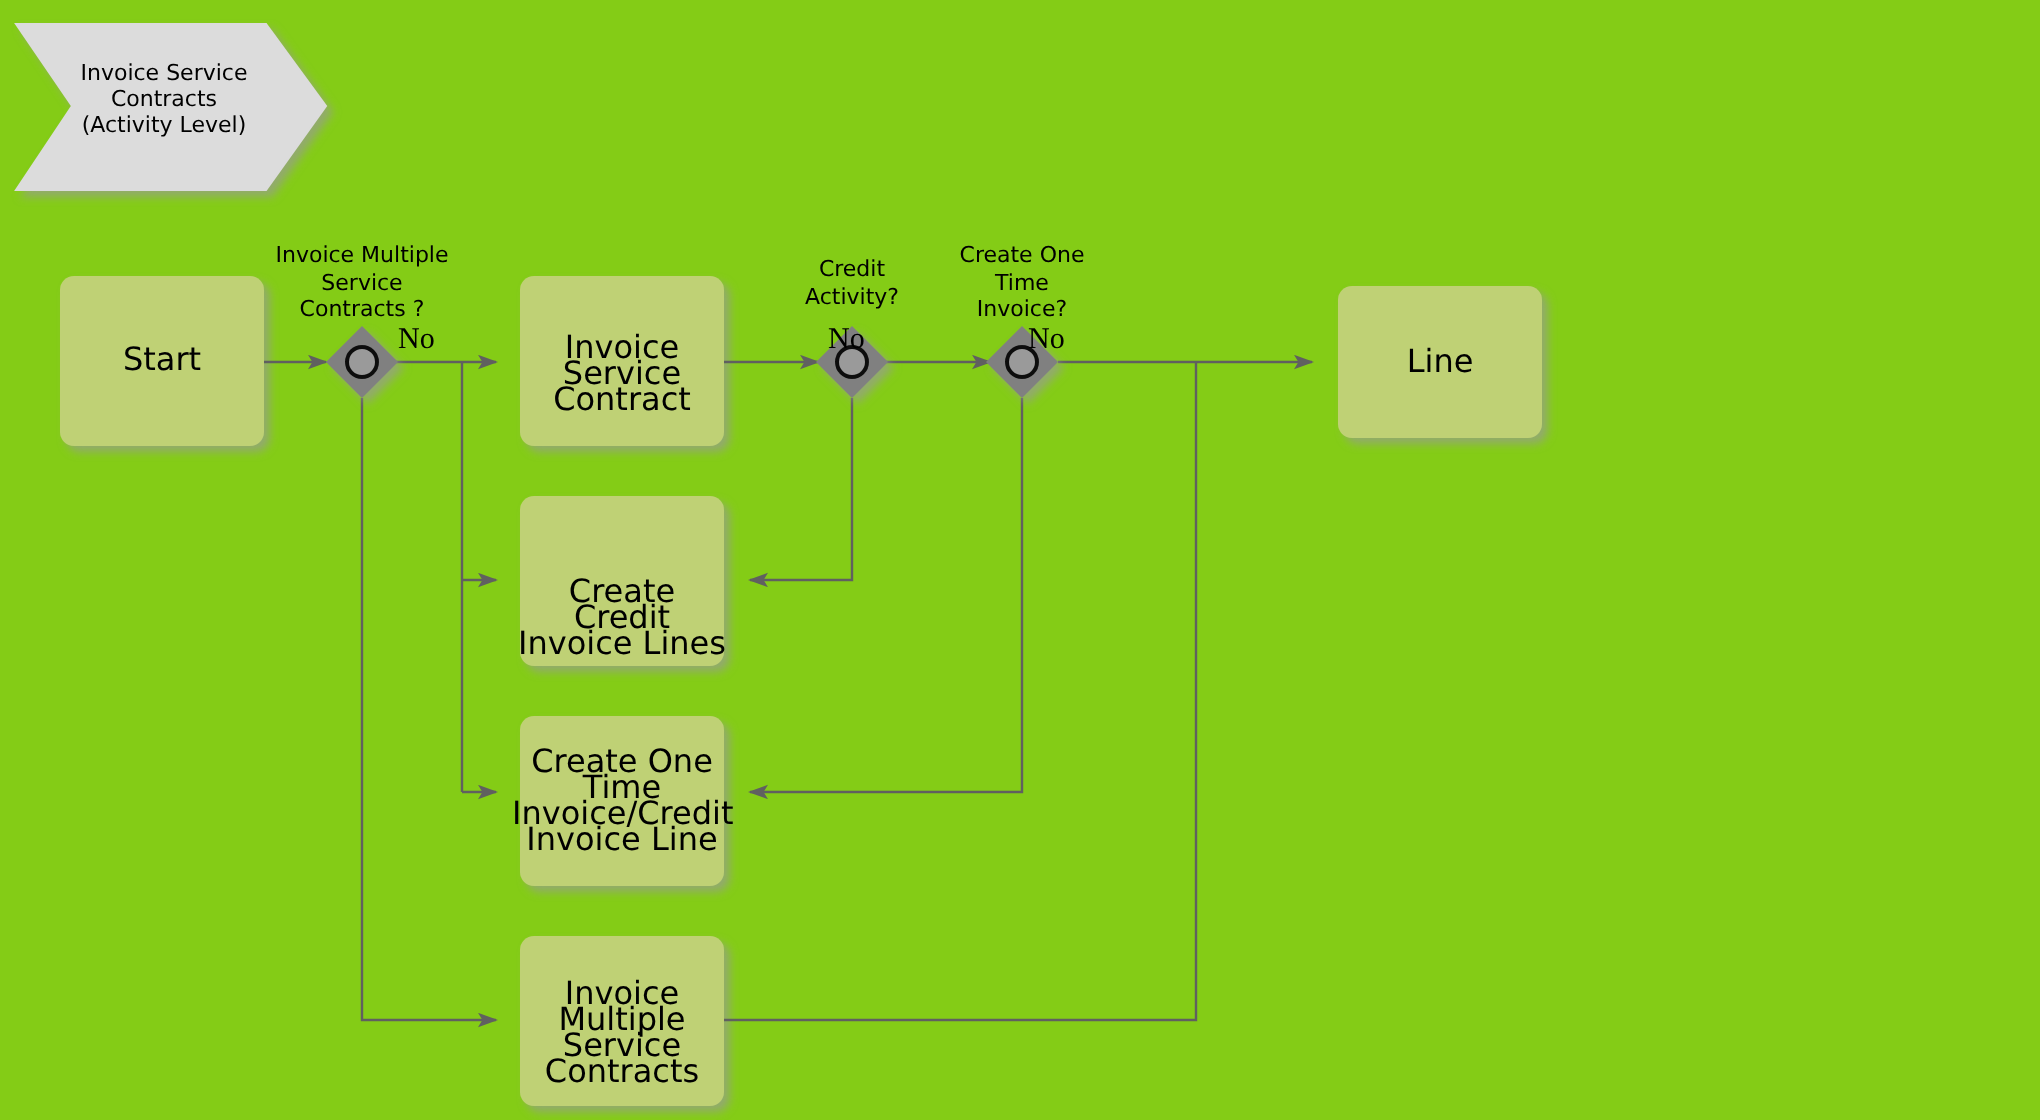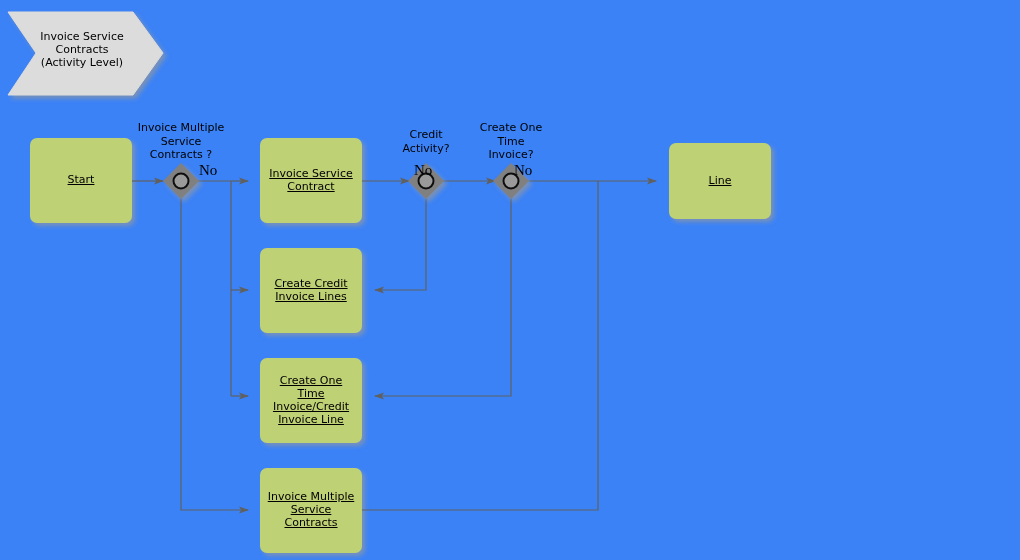--- a/index.html
+++ b/index.html
@@ -10,39 +10,38 @@
   body {
     width: 1020px;
     height: 560px;
     font-family: "DejaVu Sans", sans-serif;
     overflow: hidden;
   }
   #canvas {
     position: relative;
     width: 1020px;
     height: 560px;
-    background: #3b82f6;
+    background: #84cc16;
   }
   svg.layer {
     position: absolute;
     left: 0;
     top: 0;
     width: 1020px;
     height: 560px;
   }
   .node-label {
     position: absolute;
     text-align: center;
     color: #000000;
     font-family: "DejaVu Sans", sans-serif;
-    font-size: 11px;
+    font-size: 16px;
     line-height: 13px;
     white-space: pre-line;
     pointer-events: none;
-    text-decoration: underline;
   }
   .gw-label {
     position: absolute;
     text-align: center;
     color: #000000;
     font-family: "DejaVu Sans", sans-serif;
     font-size: 11px;
     line-height: 13.5px;
     white-space: pre-line;
   }
@@ -134,21 +133,21 @@
 
   <div class="banner-label" style="left:20px; top:30px; width:124px;">Invoice Service
 Contracts
 (Activity Level)</div>
 
   <div class="node-label" style="left:30px; top:173px; width:102px;">Start</div>
 
   <div class="node-label" style="left:258px; top:167px; width:106px;">Invoice Service
 Contract</div>
 
-  <div class="node-label" style="left:258px; top:277px; width:106px;">Create Credit
+  <div class="node-label" style="left:258px; top:289px; width:106px;">Create Credit
 Invoice Lines</div>
 
   <div class="node-label" style="left:256px; top:374px; width:110px;">Create One
 Time
 Invoice/Credit
 Invoice Line</div>
 
   <div class="node-label" style="left:256px; top:490px; width:110px;">Invoice Multiple
 Service
 Contracts</div>

